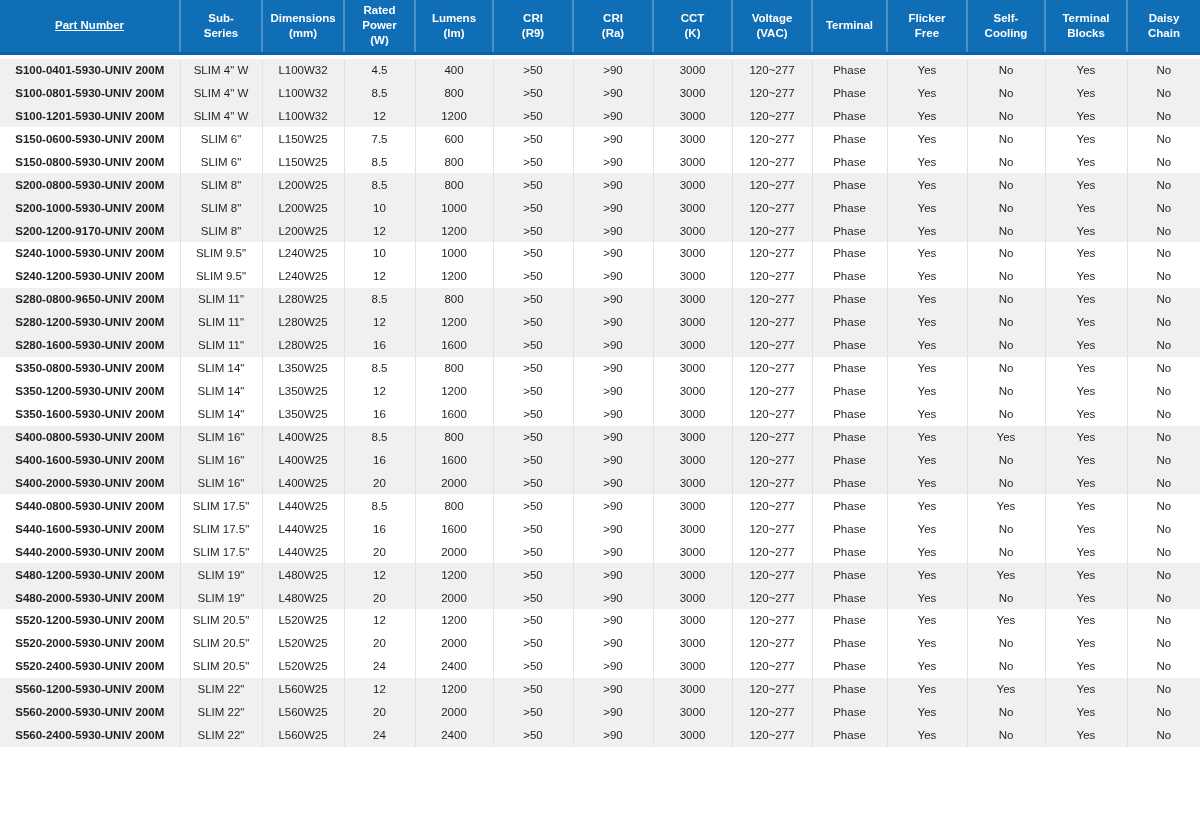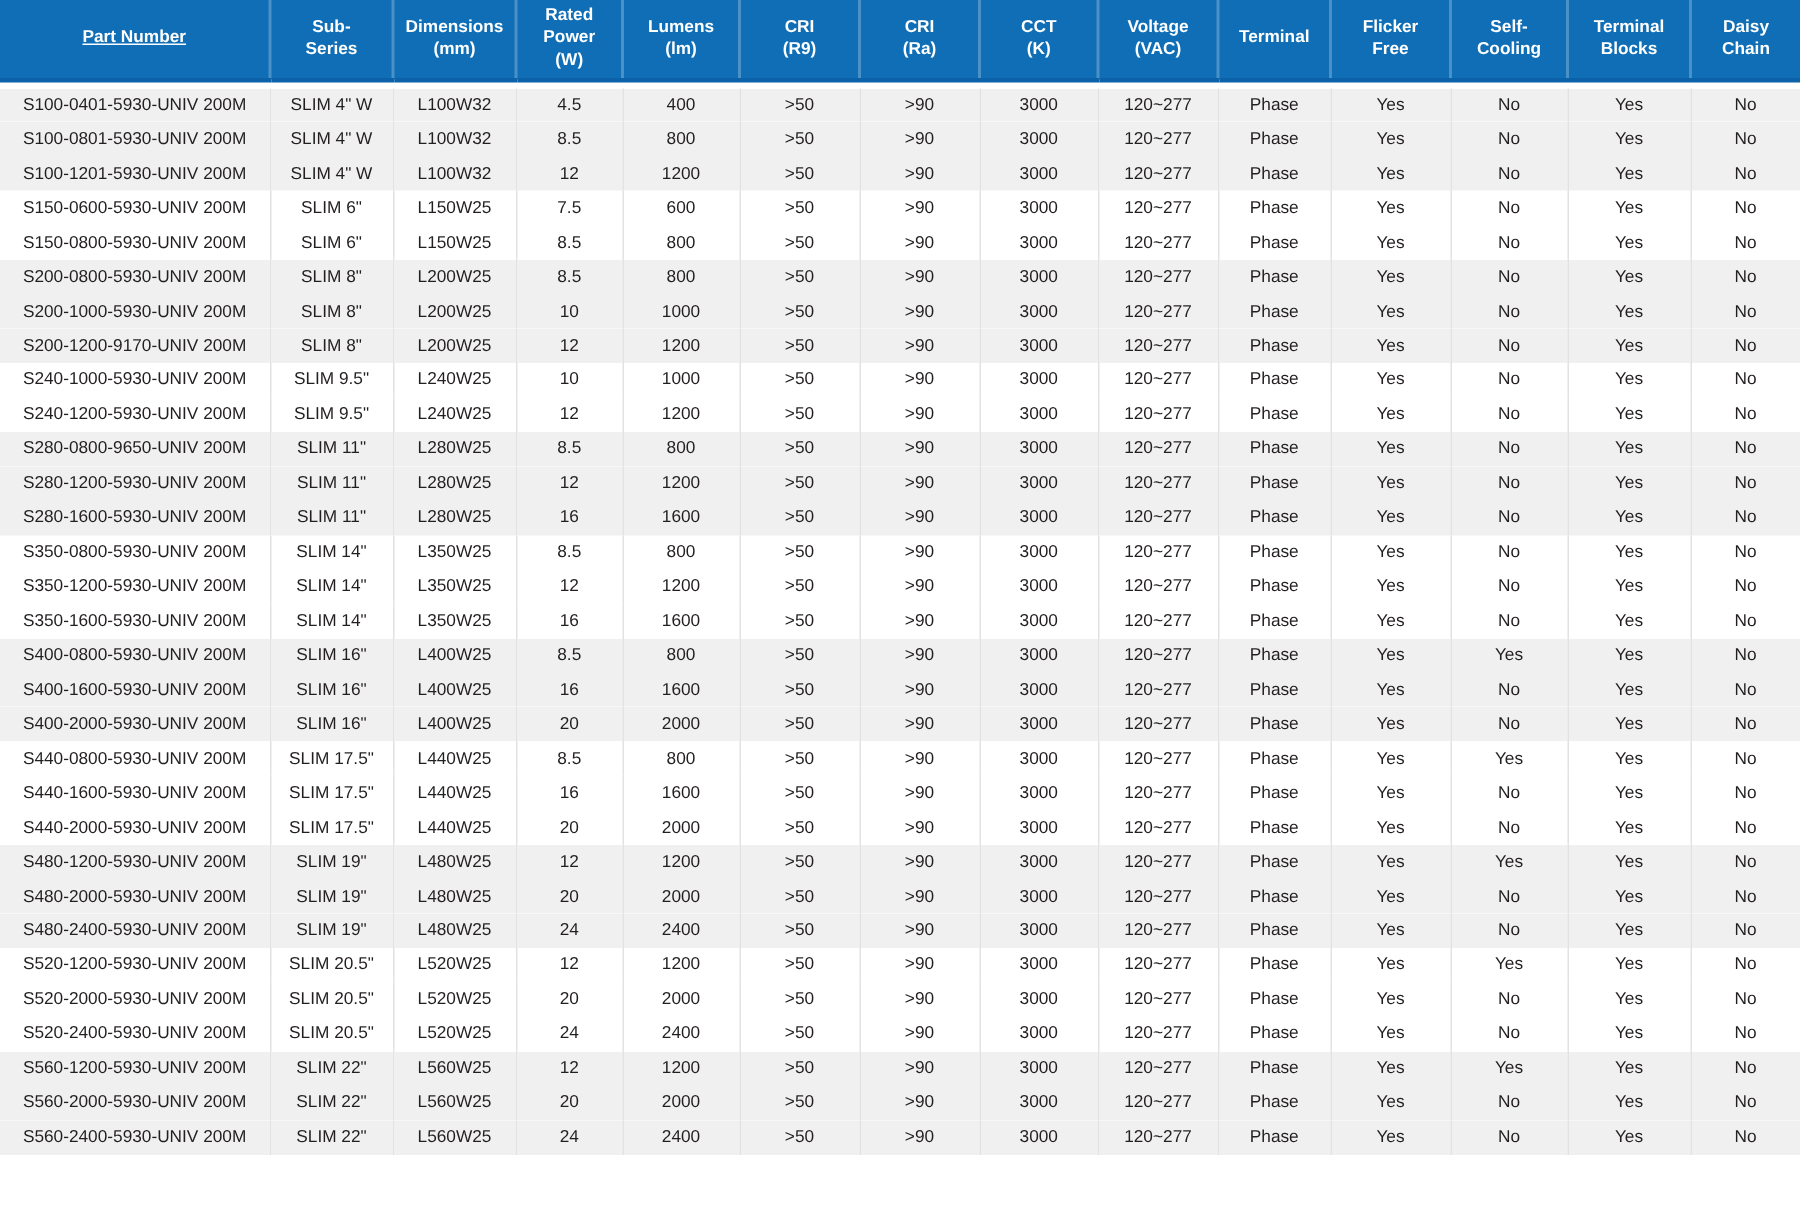--- a/index.html
+++ b/index.html
@@ -41,21 +41,21 @@
     height: 22.94px;
     font-size: 11.5px;
     color: #231f20;
     text-align: center;
     vertical-align: middle;
     padding: 0 2px;
     white-space: nowrap;
     overflow: hidden;
     border-left: 1px solid #e2e2e2;
   }
-  table.spec td.cell:first-child { border-left: none; }
+  table.spec td.cell:first-child { border-left: none; font-weight: bold; }
   table.spec tr.band-a td.cell { background: #f0f0f1; }
   table.spec tr.band-b td.cell { background: #ffffff; }
 </style>
 </head>
 <body>
 
 <div class="table-wrap">
   <table class="spec">
     <colgroup>
         <col style="width: 180px;">
@@ -485,36 +485,20 @@
           <td class="cell">&gt;50</td>
           <td class="cell">&gt;90</td>
           <td class="cell">3000</td>
           <td class="cell">120~277</td>
           <td class="cell">Phase</td>
           <td class="cell">Yes</td>
           <td class="cell">No</td>
           <td class="cell">Yes</td>
           <td class="cell">No</td>
         </tr>
-        <tr class="band-a">
-          <td class="cell">S480-2400-5930-UNIV 200M</td>
-          <td class="cell">SLIM 19"</td>
-          <td class="cell">L480W25</td>
-          <td class="cell">24</td>
-          <td class="cell">2400</td>
-          <td class="cell">&gt;50</td>
-          <td class="cell">&gt;90</td>
-          <td class="cell">3000</td>
-          <td class="cell">120~277</td>
-          <td class="cell">Phase</td>
-          <td class="cell">Yes</td>
-          <td class="cell">No</td>
-          <td class="cell">Yes</td>
-          <td class="cell">No</td>
-        </tr>
         <tr class="band-b">
           <td class="cell">S520-1200-5930-UNIV 200M</td>
           <td class="cell">SLIM 20.5"</td>
           <td class="cell">L520W25</td>
           <td class="cell">12</td>
           <td class="cell">1200</td>
           <td class="cell">&gt;50</td>
           <td class="cell">&gt;90</td>
           <td class="cell">3000</td>
           <td class="cell">120~277</td>

